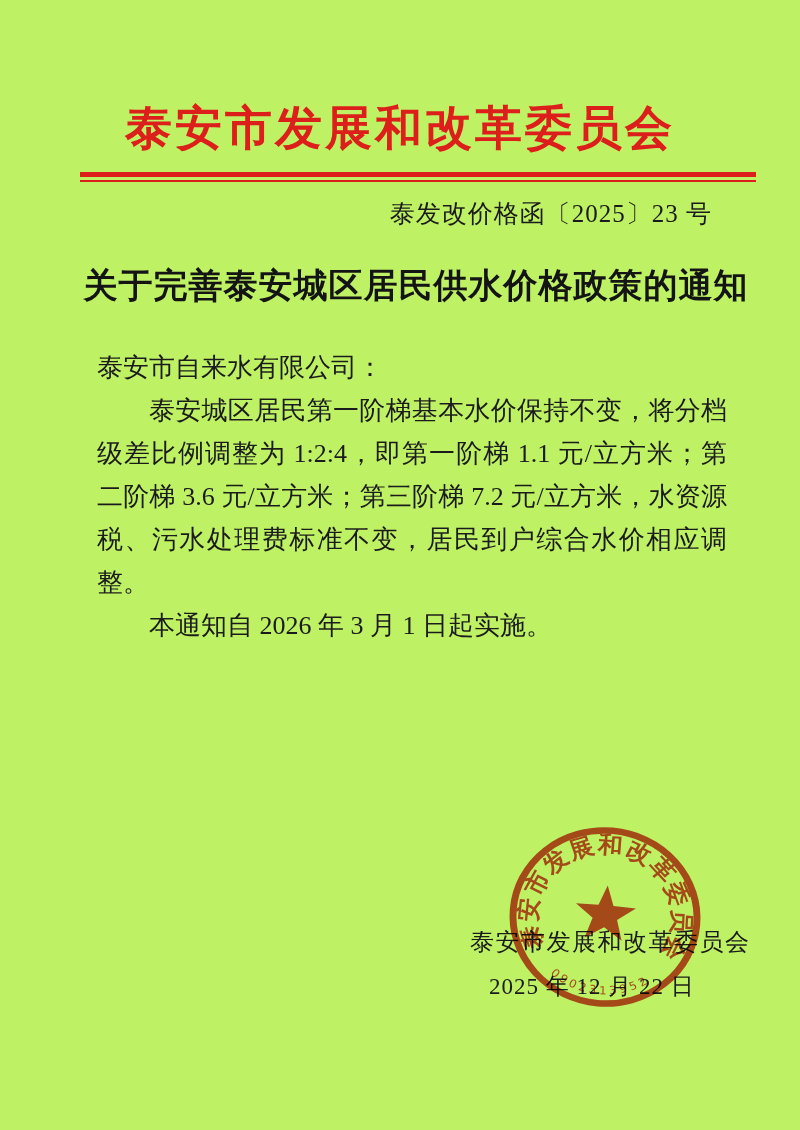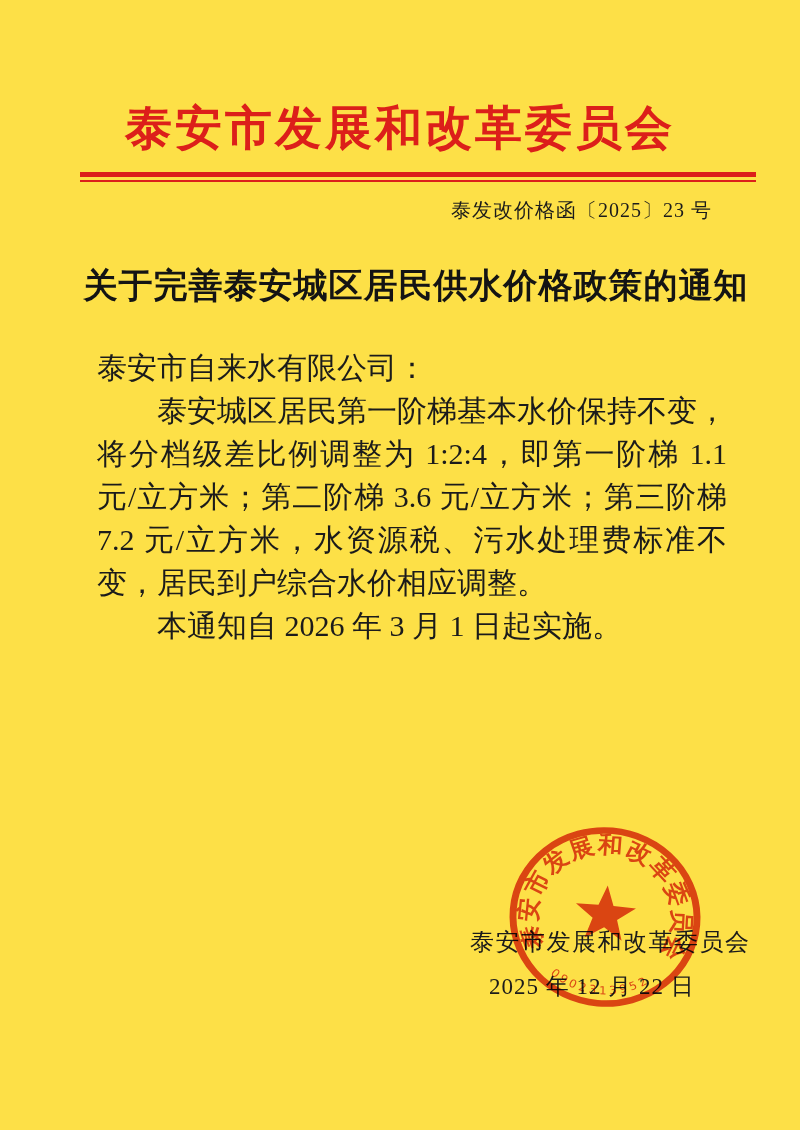--- a/index.html
+++ b/index.html
@@ -4,52 +4,52 @@
 <style>
   :root{
     --accent-red:#dc1f1a;
     --seal-red:#d93a2b;
     --ink:#1b1b1b;
   }
   html,body{margin:0;padding:0;background:#ffffff;}
   .page{
     position:relative;
     width:800px;height:1130px;
-    background:#fde047;
+    background:#bef264;
     font-family:"Liberation Serif","DejaVu Serif",serif;
     color:var(--ink);
     overflow:hidden;
   }
   .agency{
     position:absolute;top:103px;left:0;width:100%;
     margin:0;text-align:center;
     font-size:47px;line-height:1.1;font-weight:bold;
     color:var(--accent-red);
     letter-spacing:3px;
     white-space:nowrap;
   }
   .red-rule{
     position:absolute;top:172px;left:80px;width:676px;height:3px;
     border-top:5px solid var(--accent-red);
     border-bottom:2px solid var(--accent-red);
   }
   .doc-number{
     position:absolute;top:197px;right:88px;
-    font-size:20px;letter-spacing:1px;
+    font-size:25px;letter-spacing:1px;
     white-space:nowrap;
   }
   .notice-title{
     position:absolute;top:263px;left:16px;width:100%;
     margin:0;text-align:center;
     font-size:34px;font-weight:bold;color:#141414;
     letter-spacing:1px;white-space:nowrap;
   }
   .body-text{
     position:absolute;top:346px;left:97px;width:630px;
-    font-size:30px;line-height:43px;
+    font-size:26px;line-height:43px;
     text-align:justify;
   }
   .body-text p{margin:0;text-indent:2em;}
   .body-text p.addressee{text-indent:0;}
   .signature{
     position:absolute;top:926px;left:470px;
     font-size:24px;letter-spacing:1.5px;white-space:nowrap;
   }
   .sign-date{
     position:absolute;top:971px;left:489px;

